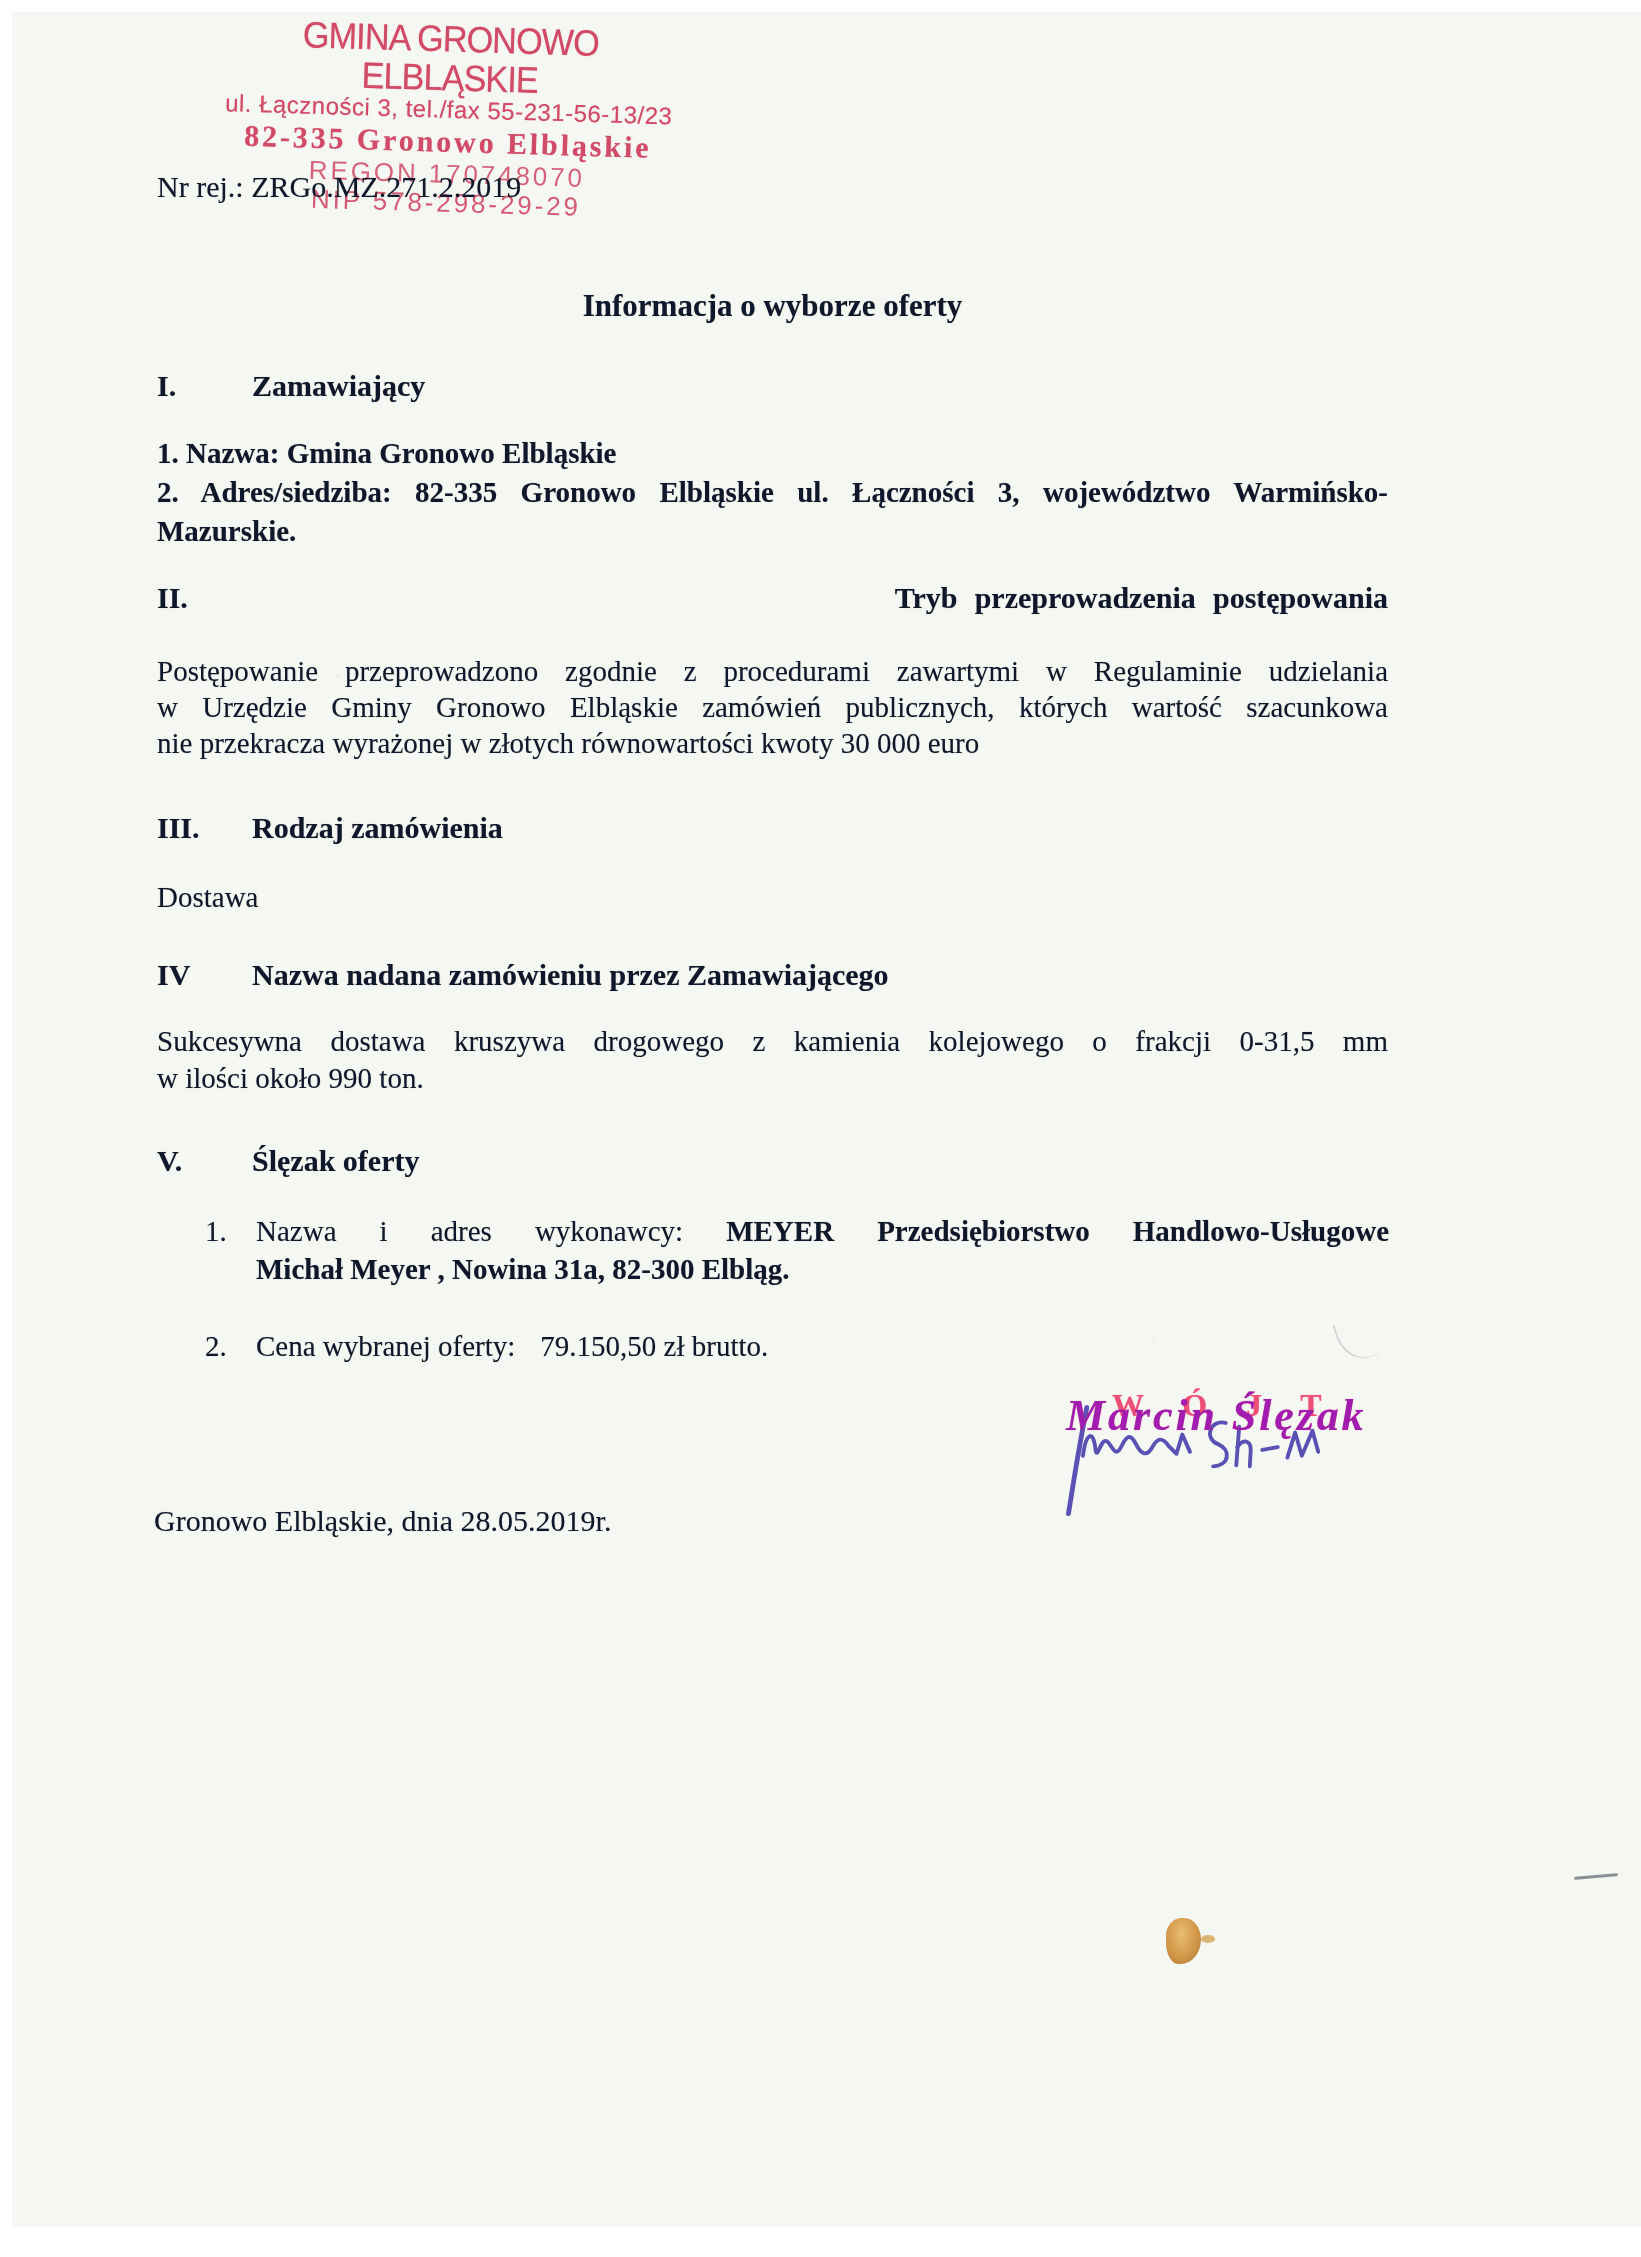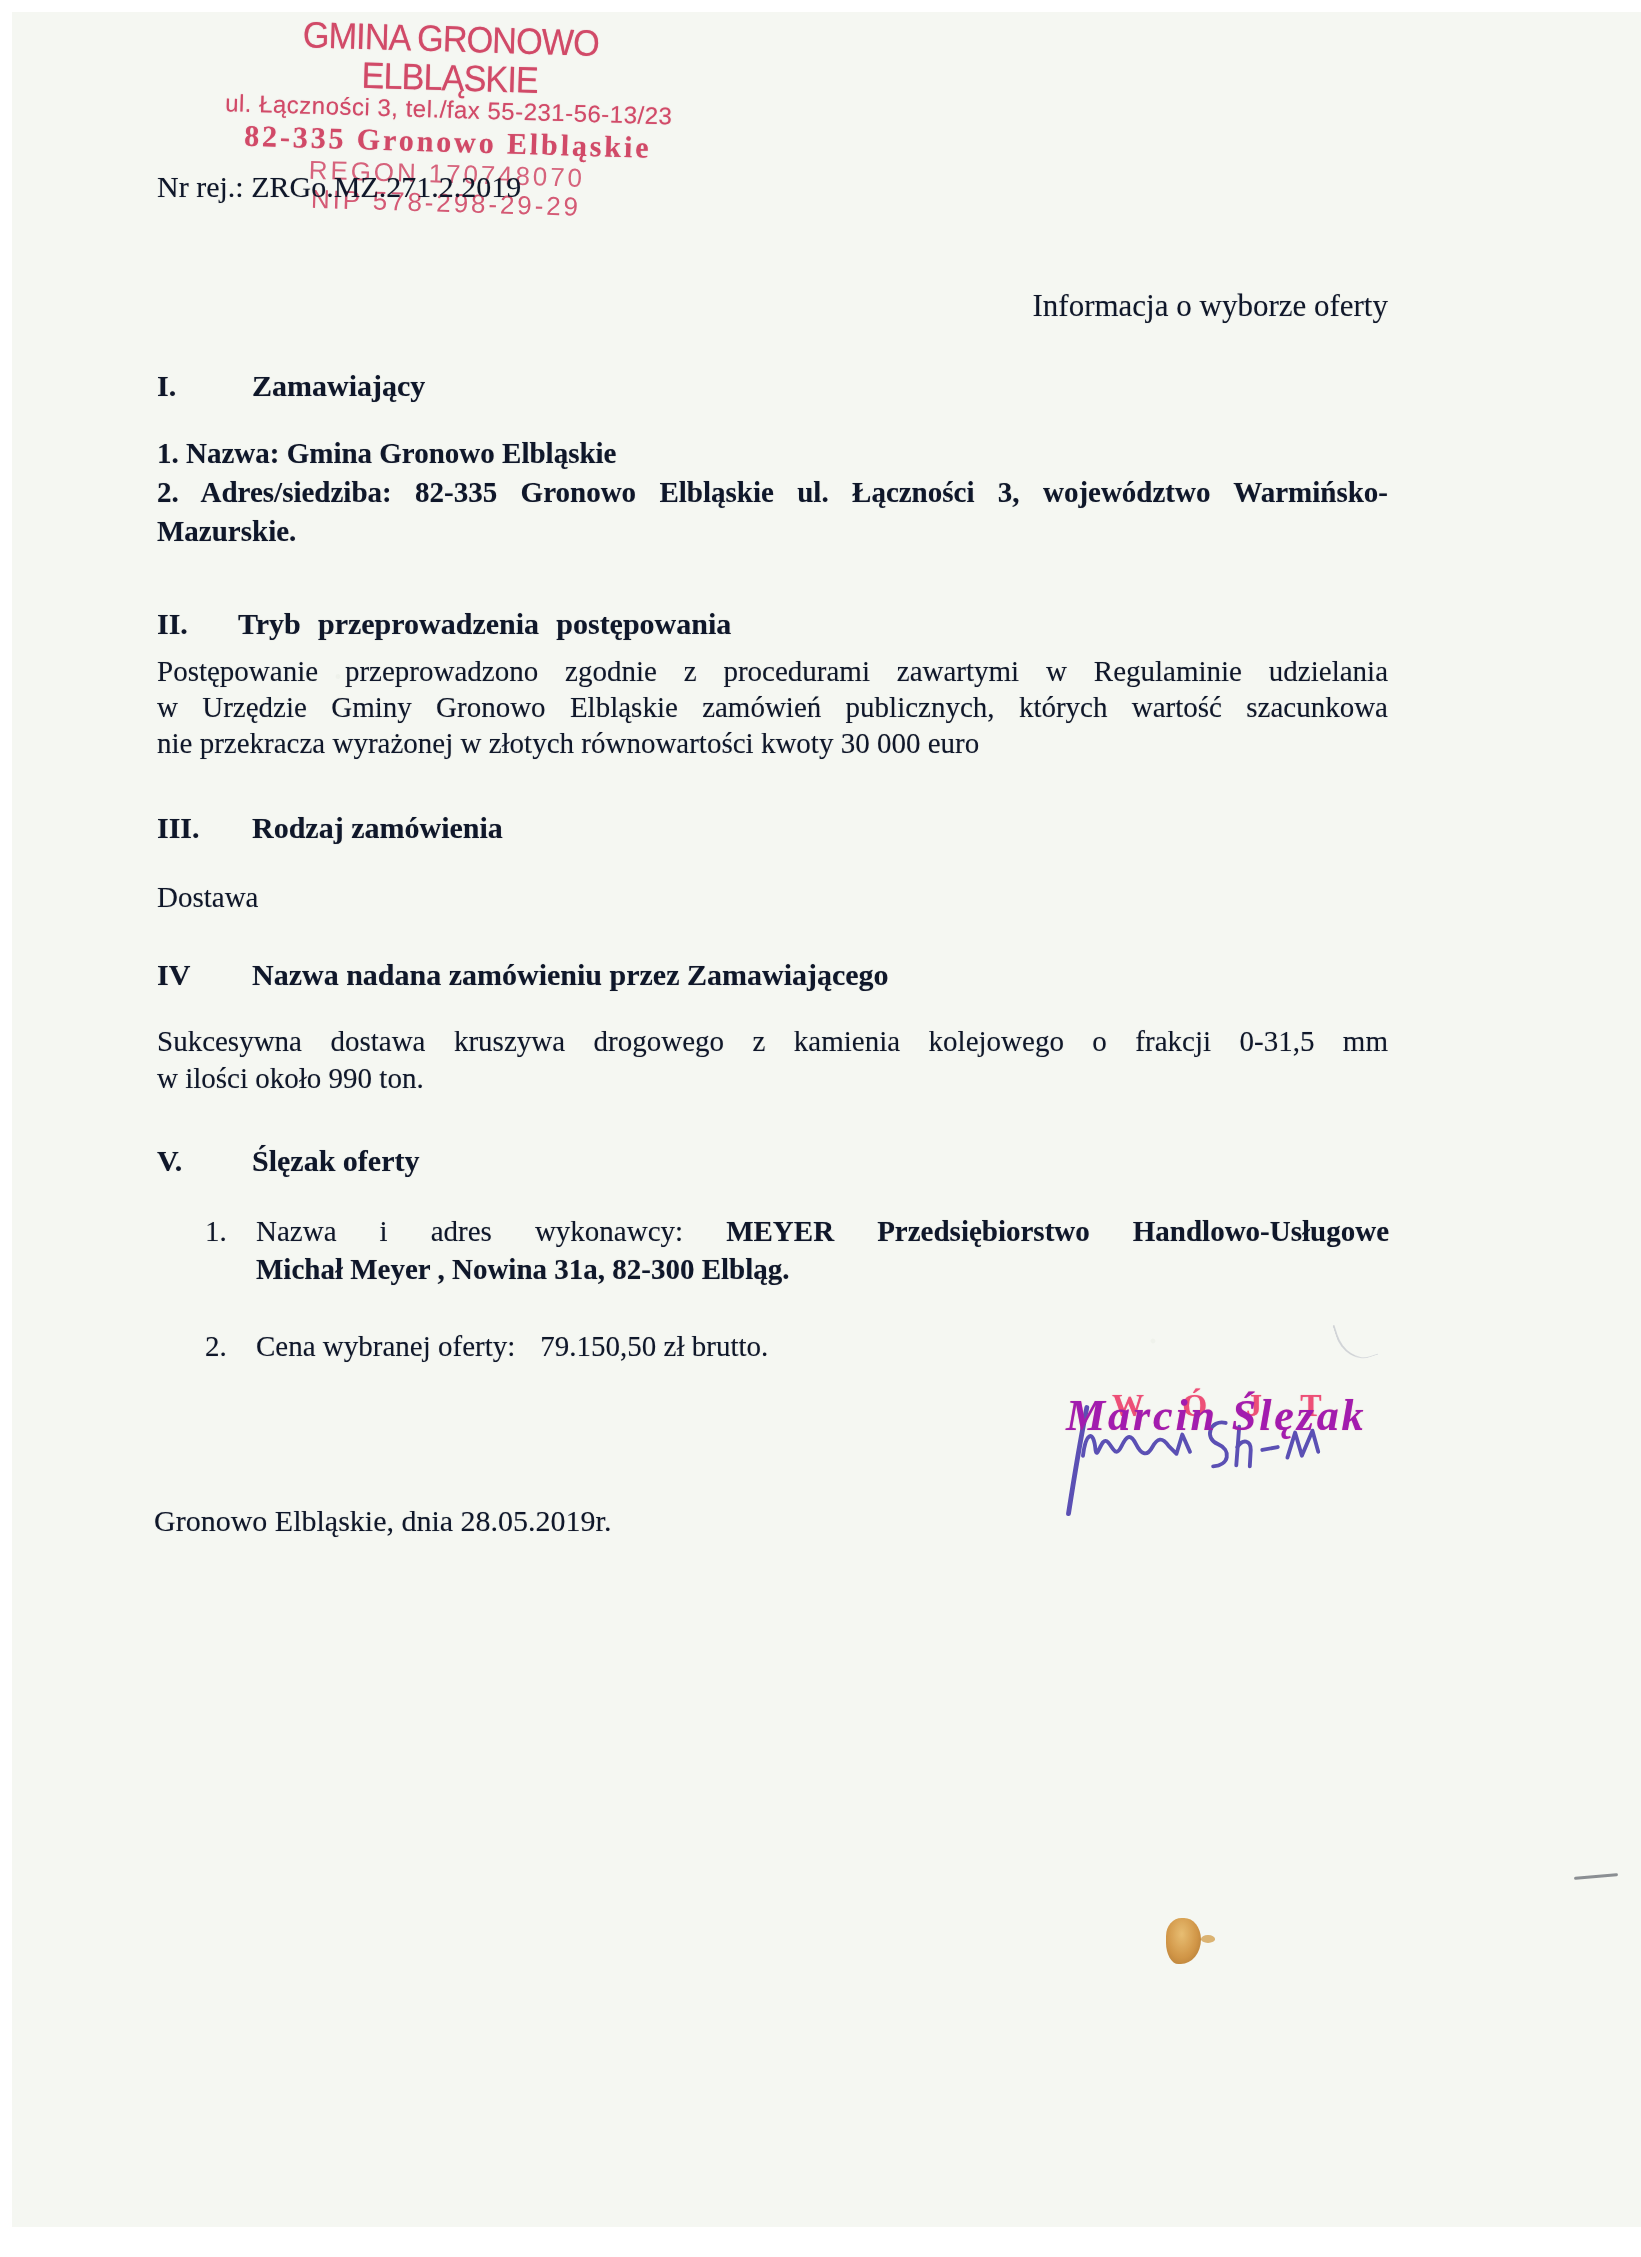--- a/index.html
+++ b/index.html
@@ -10,21 +10,21 @@
     radial-gradient(circle at 70% 60%, rgba(215,222,210,.2) 0 1.9px, transparent 2.9px);}
   .txt{color:#0f172a;text-shadow:0 0 1px rgba(40,40,45,.35);}
   
   .stamp{position:absolute;left:220px;top:13.5px;width:463px;color:#d14a68;transform:rotate(1.7deg);transform-origin:0 0;text-align:center;}
   .stamp .l1{font-family:"Liberation Sans",sans-serif;font-size:35px;line-height:37px;letter-spacing:-1px;font-weight:500;transform:scale(.98,1.05);text-shadow:0 0 1px rgba(209,74,104,.6);}
   .stamp .l2{font-family:"Liberation Sans",sans-serif;font-size:24px;line-height:29px;letter-spacing:0.5px;text-shadow:0 0 1px rgba(209,74,104,.5);}
   .stamp .l3{font-size:30px;line-height:35px;letter-spacing:2.9px;font-weight:600;text-shadow:0 0 1px rgba(209,74,104,.5);}
   .stamp .l4{font-family:"Liberation Sans",sans-serif;font-size:26px;line-height:30px;letter-spacing:2.9px;opacity:.85;}
   .stamp .l5{font-family:"Liberation Sans",sans-serif;font-size:26px;line-height:29px;letter-spacing:2.9px;opacity:.9;}
   .ref{position:absolute;left:157px;top:170px;font-size:30px;}
-  .title{position:absolute;left:157px;top:288px;width:1231px;text-align:right;font-size:31px;font-weight:normal;}
+  .title{position:absolute;left:157px;top:288px;width:1231px;text-align:center;font-size:31px;font-weight:bold;}
   .hrow{position:absolute;left:157px;width:1231px;display:flex;font-size:30px;font-weight:bold;line-height:37px;}
   .hrow .num{width:95px;flex:0 0 auto;}
   .para{position:absolute;left:157px;width:1231px;font-size:29px;line-height:36px;}
   .jl{text-align:justify;text-align-last:justify;}
   .b{font-weight:bold;}
   .vitem{position:absolute;left:205px;width:1184px;font-size:29px;line-height:38px;}
   .vitem .vnum{position:absolute;left:0;top:0;}
   .vitem .vbody{margin-left:51px;}
   .priceval{margin-left:25px;}
   
@@ -61,21 +61,21 @@
   <div class="hrow txt" style="top:367px;">
     <span class="num">I.</span>
     <span>Zamawiający</span>
   </div>
   <div class="para txt b" style="top:434px;line-height:39px;">
     <div>1. Nazwa: Gmina Gronowo Elbląskie</div>
     <div class="jl">2. Adres/siedziba: 82-335 Gronowo Elbląskie ul. Łączności 3, województwo Warmińsko-</div>
     <div>Mazurskie.</div>
   </div>
 
-  <div class="hrow txt" style="top:605px;word-spacing:9.7px;">
+  <div class="hrow txt" style="top:579px;word-spacing:9.7px;justify-content:space-between;">
     <span class="num" style="width:81px;">II.</span>
     <span>Tryb przeprowadzenia postępowania</span>
   </div>
   <div class="para txt" style="top:653px;">
     <div class="jl">Postępowanie przeprowadzono zgodnie z procedurami zawartymi w Regulaminie udzielania</div>
     <div class="jl">w Urzędzie Gminy Gronowo Elbląskie zamówień publicznych, których wartość szacunkowa</div>
     <div>nie przekracza wyrażonej w złotych równowartości kwoty 30 000 euro</div>
   </div>
 
   <div class="hrow txt" style="top:809px;">

